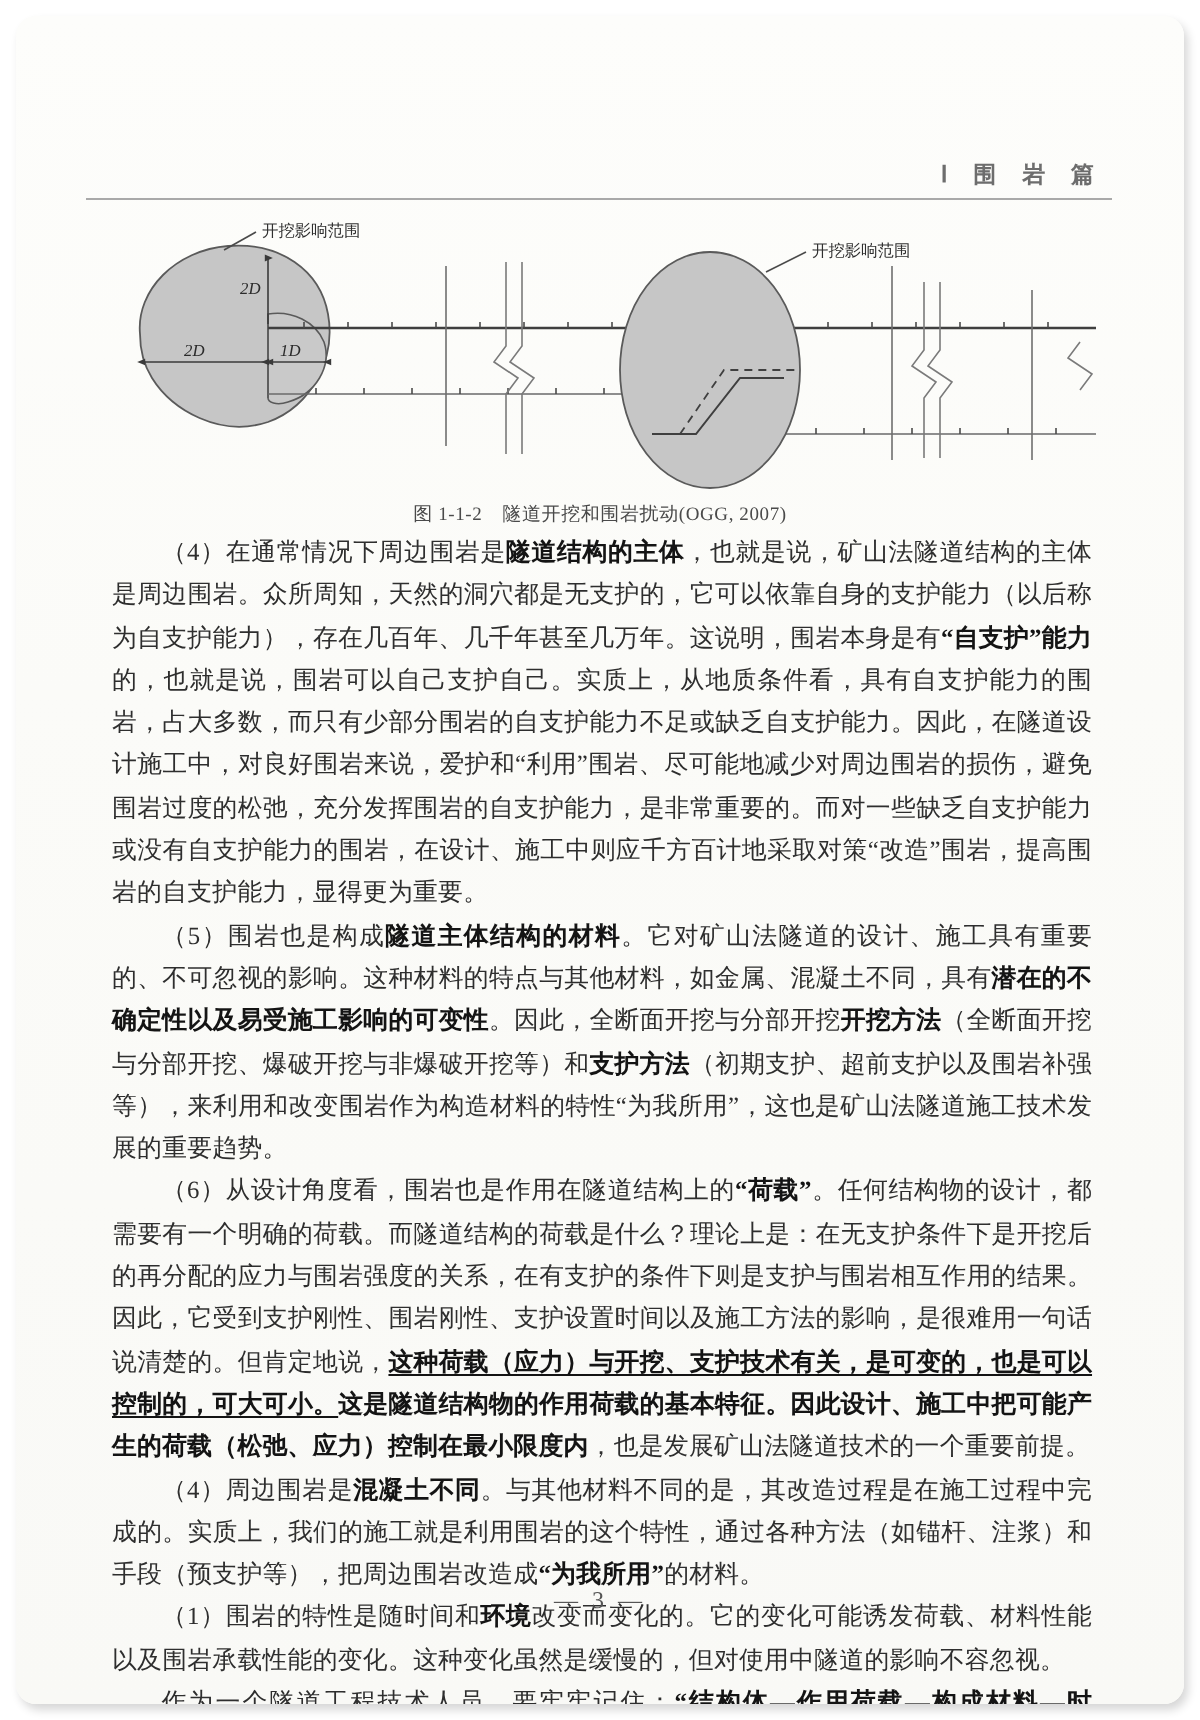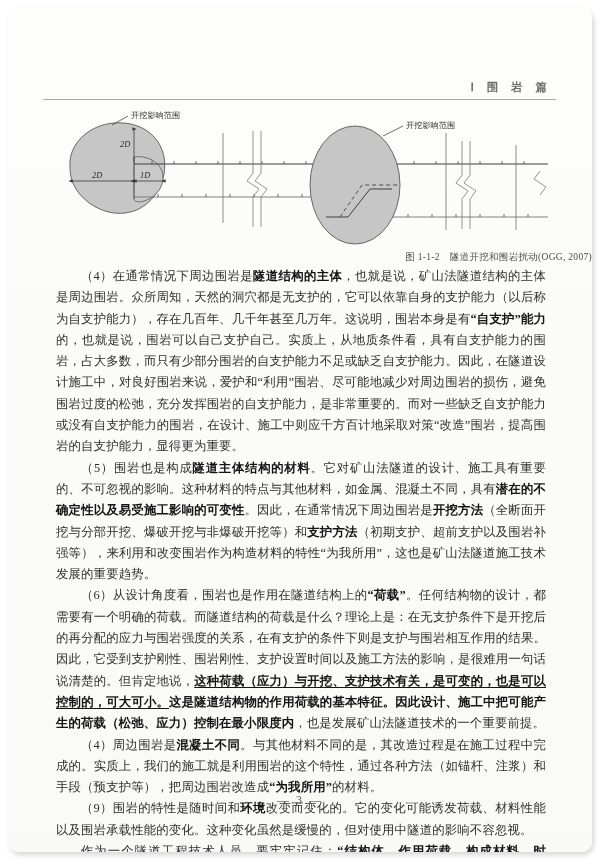--- a/index.html
+++ b/index.html
@@ -54,21 +54,21 @@
     left: 40px;
     top: 97px;
     width: 505px;
     height: 140px;
   }
   .fig-svg { display:block; }
   .fig-caption {
     position: absolute;
     left: 0; right: 0;
     top: 243px;
-    text-align: right;
+    text-align: center;
     font-family: "Liberation Serif", serif;
     font-size: 9.5px;
     color: #4a4a4a;
     letter-spacing: 0.3px;
   }
   .fig-caption .capnum { margin-right: 10px; }
   
   .body-col {
     position: absolute;
     left: 48px;
@@ -230,23 +230,23 @@
         </g>
       </svg>
     </div>
 
     <div class="fig-caption">
       <span class="capnum">图 1-1-2</span><span>隧道开挖和围岩扰动(OGG, 2007)</span>
     </div>
 
     <div class="body-col" id="body-col">
         <p><span>（4）在通常情况下周边围岩是</span><span class="b">隧道结构的主体</span><span>，也就是说，矿山法隧道结构的主体是周边围岩。众所周知，天然的洞穴都是无支护的，它可以依靠自身的支护能力（以后称为自支护能力），存在几百年、几千年甚至几万年。这说明，围岩本身是有</span><span class="b">“自支护”能力</span><span>的，也就是说，围岩可以自己支护自己。实质上，从地质条件看，具有自支护能力的围岩，占大多数，而只有少部分围岩的自支护能力不足或缺乏自支护能力。因此，在隧道设计施工中，对良好围岩来说，爱护和“利用”围岩、尽可能地减少对周边围岩的损伤，避免围岩过度的松弛，充分发挥围岩的自支护能力，是非常重要的。而对一些缺乏自支护能力或没有自支护能力的围岩，在设计、施工中则应千方百计地采取对策“改造”围岩，提高围岩的自支护能力，显得更为重要。</span></p>
-        <p><span>（5）围岩也是构成</span><span class="b">隧道主体结构的材料</span><span>。它对矿山法隧道的设计、施工具有重要的、不可忽视的影响。这种材料的特点与其他材料，如金属、混凝土不同，具有</span><span class="b">潜在的不确定性以及易受施工影响的可变性</span><span>。因此，在通常情况下周边围岩是</span><span class="b">开挖方法</span><span>（全断面开挖与分部开挖、爆破开挖与非爆破开挖等）和</span><span class="b">支护方法</span><span>（初期支护、超前支护以及围岩补强等），来利用和改变围岩作为构造材料的特性“为我所用”，这也是矿山法隧道施工技术发展的重要趋势。</span></p>
+        <p><span>（5）围岩也是构成</span><span class="b">隧道主体结构的材料</span><span>。它对矿山法隧道的设计、施工具有重要的、不可忽视的影响。这种材料的特点与其他材料，如金属、混凝土不同，具有</span><span class="b">潜在的不确定性以及易受施工影响的可变性</span><span>。因此，全断面开挖与分部开挖</span><span class="b">开挖方法</span><span>（全断面开挖与分部开挖、爆破开挖与非爆破开挖等）和</span><span class="b">支护方法</span><span>（初期支护、超前支护以及围岩补强等），来利用和改变围岩作为构造材料的特性“为我所用”，这也是矿山法隧道施工技术发展的重要趋势。</span></p>
         <p><span>（6）从设计角度看，围岩也是作用在隧道结构上的</span><span class="b">“荷载”</span><span>。任何结构物的设计，都需要有一个明确的荷载。而隧道结构的荷载是什么？理论上是：在无支护条件下是开挖后的再分配的应力与围岩强度的关系，在有支护的条件下则是支护与围岩相互作用的结果。因此，它受到支护刚性、围岩刚性、支护设置时间以及施工方法的影响，是很难用一句话说清楚的。但肯定地说，</span><span class="bu">这种荷载（应力）与开挖、支护技术有关，是可变的，也是可以控制的，可大可小。</span><span class="b">这是隧道结构物的作用荷载的基本特征。因此设计、施工中把可能产生的荷载（松弛、应力）控制在最小限度内</span><span>，也是发展矿山法隧道技术的一个重要前提。</span></p>
         <p><span>（4）周边围岩是</span><span class="b">混凝土不同</span><span>。与其他材料不同的是，其改造过程是在施工过程中完成的。实质上，我们的施工就是利用围岩的这个特性，通过各种方法（如锚杆、注浆）和手段（预支护等），把周边围岩改造成</span><span class="b">“为我所用”</span><span>的材料。</span></p>
-        <p><span>（9）围岩的特性是随时间和</span><span class="b">环境</span><span>改变而变化的。它的变化可能诱发荷载、材料性能以及围岩承载性能的变化。这种变化虽然是缓慢的，但对使用中隧道的影响不容忽视。</span></p>
+        <p><span>（1）围岩的特性是随时间和</span><span class="b">环境</span><span>改变而变化的。它的变化可能诱发荷载、材料性能以及围岩承载性能的变化。这种变化虽然是缓慢的，但对使用中隧道的影响不容忽视。</span></p>
         <p><span>作为一个隧道工程技术人员，要牢牢记住：</span><span class="b">“结构体—作用荷载—构成材料—时间”“四位一体”</span></p>
       </div>
 
     <div class="folio">— 3 —</div>
 
   </div>
 </div>
 
 </body></html>

